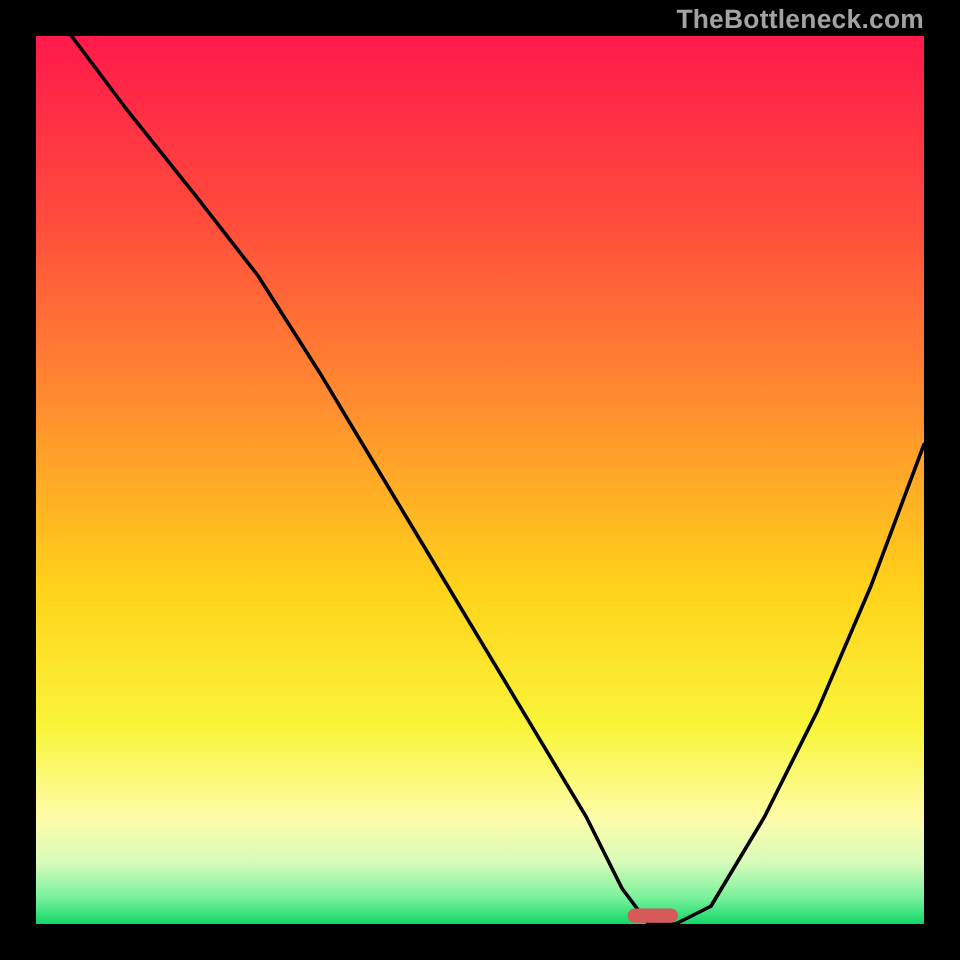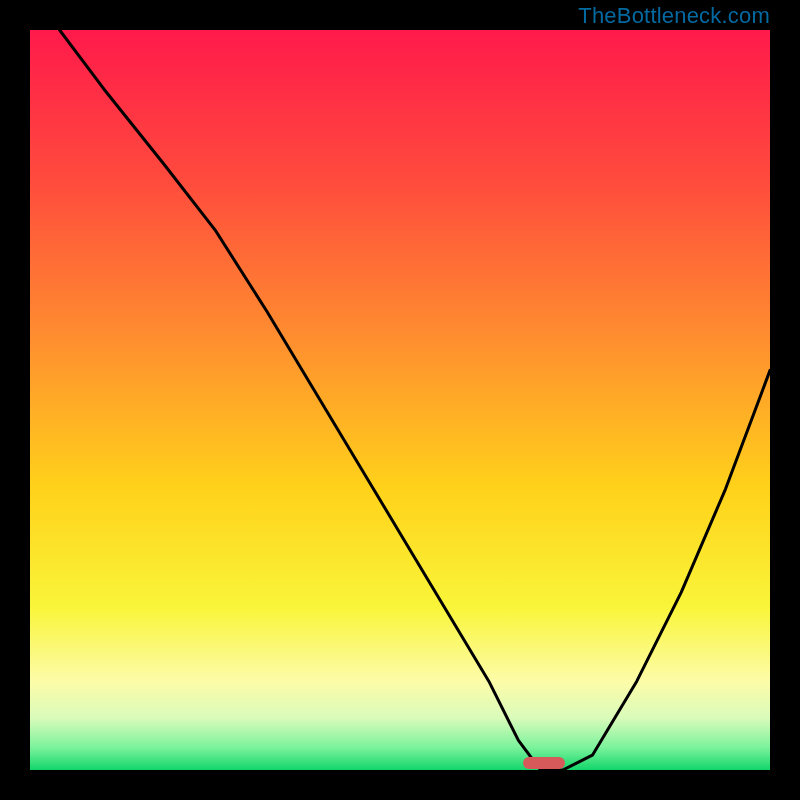--- a/index.html
+++ b/index.html
@@ -36,24 +36,24 @@
   }
   .marker {
     position: absolute;
     background: #d65a5a;
     border-radius: 999px;
   }
   .watermark {
     position: absolute;
     top: 3px;
     right: 30px;
-    color: #0369a1;
+    color: #a3a3a3;
     font-family: Arial, Helvetica, sans-serif;
     font-size: 22px;
-    font-weight: 400;
+    font-weight: 700;
     letter-spacing: 0.2px;
   }
 </style>
 </head>
 <body>
 
 <div class="frame">
 
   <div class="watermark">TheBottleneck.com</div>
 

